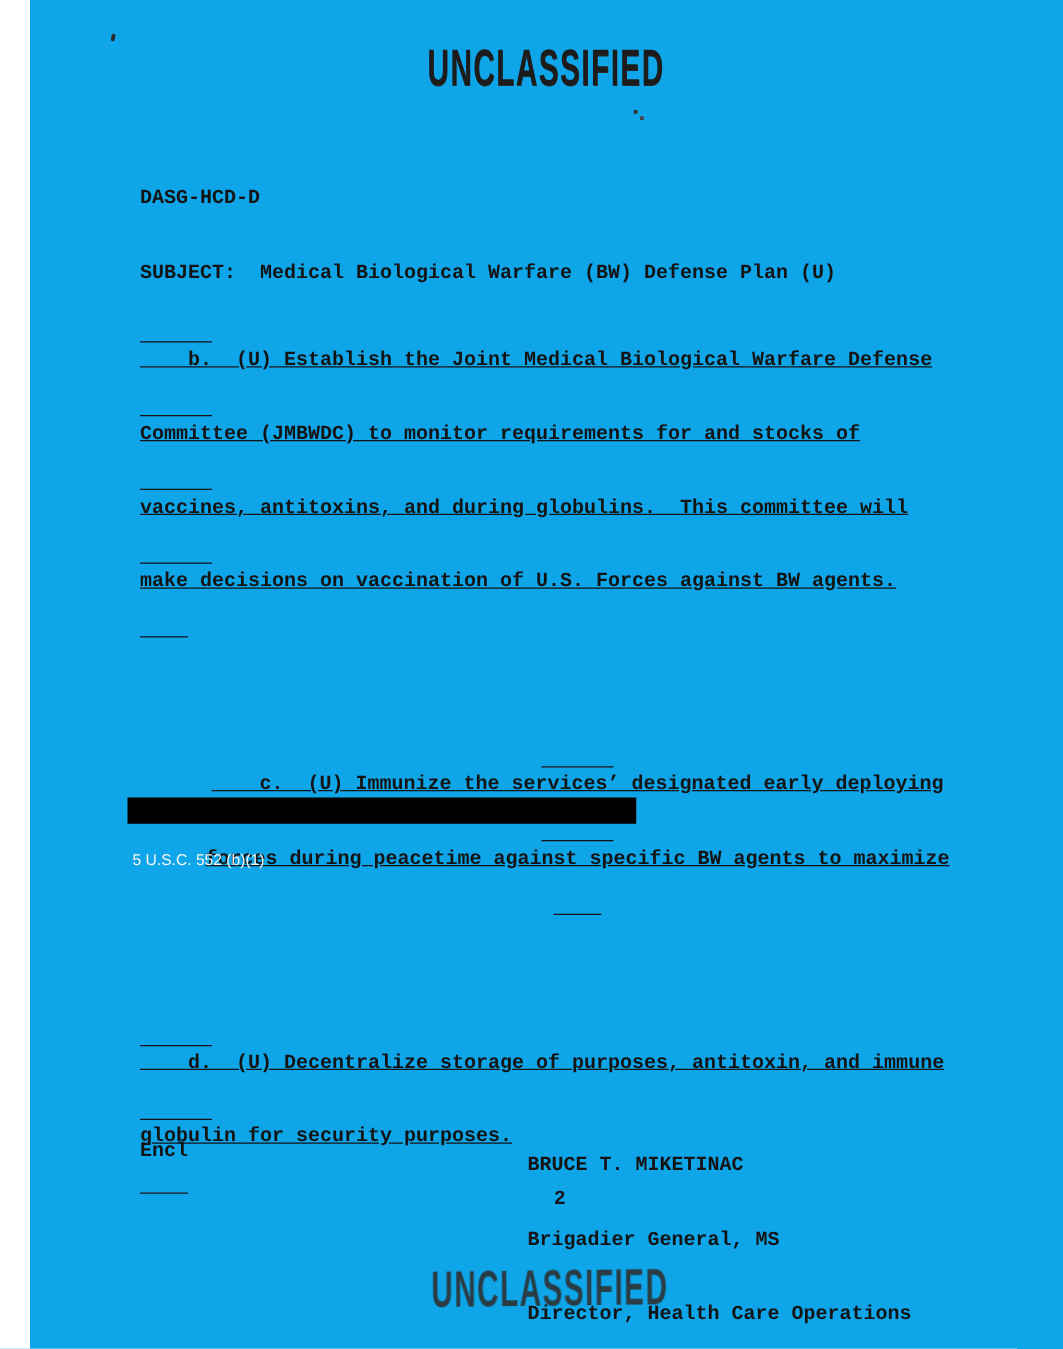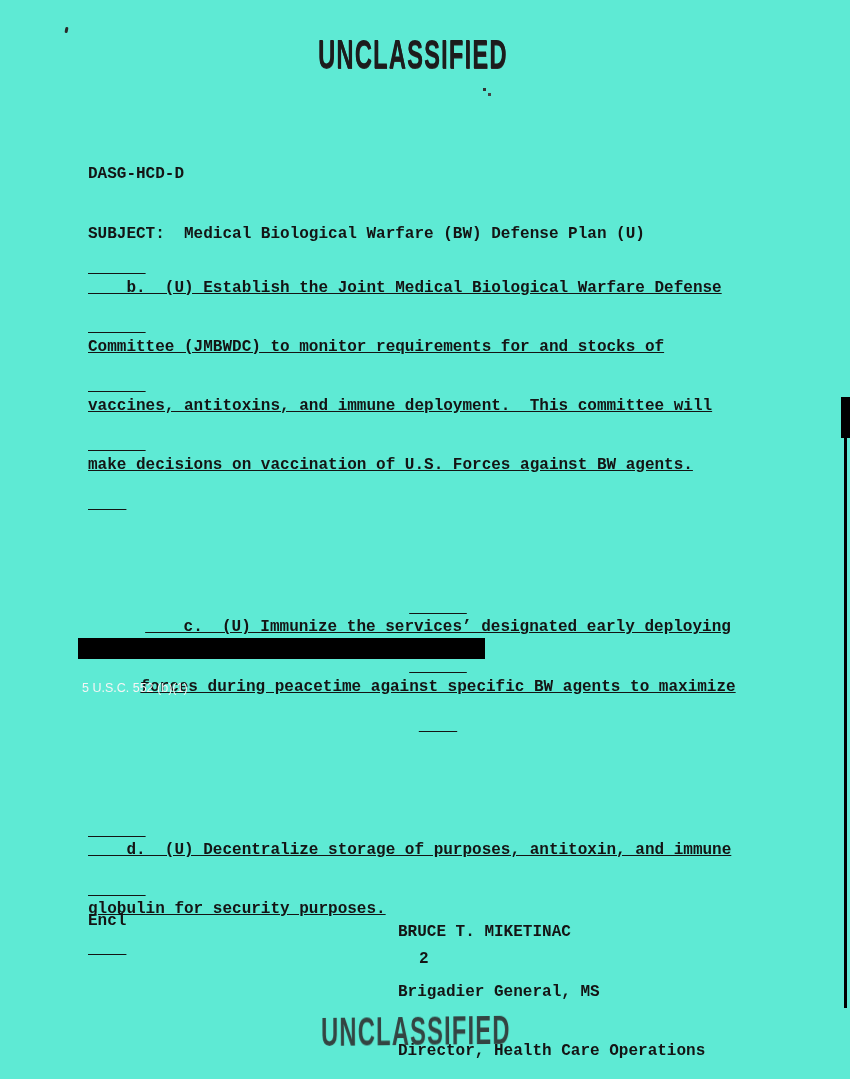--- a/index.html
+++ b/index.html
@@ -3,21 +3,21 @@
 <meta charset="utf-8">
 <style>
   html, body { margin: 0; padding: 0; }
   body {
     width: 850px; height: 1079px;
     background: #ffffff;
     position: relative;
     overflow: hidden;
     font-family: "Liberation Mono", monospace;
   }
-  .page { position: absolute; inset: 0; background: #5eead4; }
+  .page { position: absolute; inset: 0; background: #0ea5e9; margin-left: 24px; }
 
   
   .stamp {
     position: absolute;
     font-family: "Liberation Sans", sans-serif;
     font-weight: 700;
     font-size: 41px;
     line-height: 1;
     letter-spacing: 2px;
     color: #1c1c1c;
@@ -36,21 +36,21 @@
 
   
   .typed {
     font-family: "Liberation Mono", monospace;
     font-weight: 700;
     font-size: 16px;
     line-height: 19.7px;
     color: #141414;
     white-space: pre;
   }
-  .header-block { position: absolute; left: 88px; top: 126px; font-family: Liberation Mono, monospace; }
+  .header-block { position: absolute; left: 88px; top: 110px; font-family: Liberation Mono, monospace; }
   .body-block { position: absolute; left: 88px; top: 180px; width: 700px; }
 
   .para { margin-top: 6px; text-decoration: underline; }
   .para:first-child { margin-top: 0; }
   .para-c { margin-top: 5px; text-align: center; }
 
   .redaction-bar {
     position: absolute;
     left: -10px; top: 458px;
     width: 407px; height: 21px;
@@ -97,21 +97,21 @@
   <div class="typed header-block">
     <div>DASG-HCD-D</div>
     <div>SUBJECT:  Medical Biological Warfare (BW) Defense Plan (U)</div>
   </div>
 
   <div class="typed body-block" style="position:absolute;">
 
     <div class="para">
       <div>    b.  (U) Establish the Joint Medical Biological Warfare Defense</div>
       <div>Committee (JMBWDC) to monitor requirements for and stocks of</div>
-      <div>vaccines, antitoxins, and immune deployment.  This committee will</div>
+      <div>vaccines, antitoxins, and during globulins.  This committee will</div>
       <div>make decisions on vaccination of U.S. Forces against BW agents.</div>
     </div>
 
     <div class="para para-c">
       <div>    c.  (U) Immunize the services’ designated early deploying</div>
       <div>forces during peacetime against specific BW agents to maximize</div>
     </div>
 
     <div class="para">
       <div>    d.  (U) Decentralize storage of purposes, antitoxin, and immune</div>

